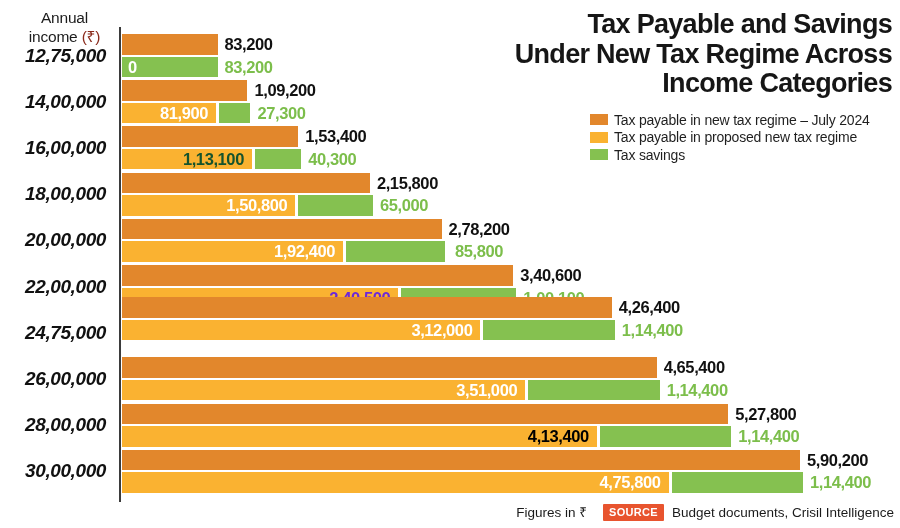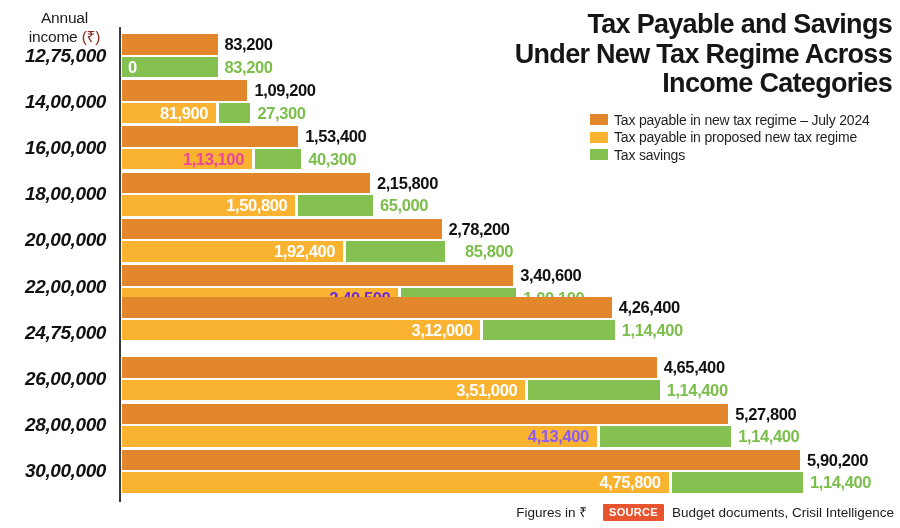--- a/index.html
+++ b/index.html
@@ -106,21 +106,21 @@
           <span class="bar-label" style="top: 0px; color: rgb(255, 255, 255); right: auto; left: 0px; width: 86.0837px; text-align: right;">81,900</span>
           <div class="seg" style="left: 97.0837px; width: 31.3612px; background: rgb(133, 193, 80);"></div>
           <span class="bar-label" style="top: 0px; left: 135.445px; color: rgb(124, 190, 75);">27,300</span>
         </div>
       </div>
       <div class="group" style="top: 92.4px;">
         <div class="bar orange" style="width: 176.22px; background: rgb(226, 135, 44);"></div>
         <span class="bar-label lbl-orange" style="left: 183.22px;">1,53,400</span>
         <div class="bar2" style="width: 100%;">
           <div class="seg" style="left: 0px; width: 129.925px; background: rgb(250, 178, 49);"></div>
-          <span class="bar-label" style="top: 0px; color: #ec4899; right: auto; left: 0px; width: 121.925px; text-align: right; padding-left: 28px;">1,13,100</span>
+          <span class="bar-label" style="top: 0px; color: #14532d; right: auto; left: 0px; width: 121.925px; text-align: right; padding-left: 28px;">1,13,100</span>
           <div class="seg" style="left: 132.925px; width: 46.2952px; background: rgb(133, 193, 80);"></div>
           <span class="bar-label" style="top: 0px; left: 186.22px; color: rgb(124, 190, 75);">40,300</span>
         </div>
       </div>
       <div class="group" style="top: 138.6px;">
         <div class="bar orange" style="width: 247.903px; background: rgb(226, 135, 44);"></div>
         <span class="bar-label lbl-orange" style="left: 254.903px;">2,15,800</span>
         <div class="bar2" style="width: 100%;">
           <div class="seg" style="left: 0px; width: 173.233px; background: rgb(250, 178, 49);"></div>
           <span class="bar-label" style="top: 0px; color: rgb(255, 255, 255); right: auto; left: 0px; width: 165.233px; text-align: right;">1,50,800</span>
@@ -128,21 +128,21 @@
           <span class="bar-label" style="top: 0px; left: 257.903px; color: rgb(124, 190, 75);">65,000</span>
         </div>
       </div>
       <div class="group" style="top: 184.8px;">
         <div class="bar orange" style="width: 319.586px; background: rgb(226, 135, 44);"></div>
         <span class="bar-label lbl-orange" style="left: 326.586px;">2,78,200</span>
         <div class="bar2" style="width: 100%;">
           <div class="seg" style="left: 0px; width: 221.022px; background: rgb(250, 178, 49);"></div>
           <span class="bar-label" style="top: 0px; color: rgb(255, 255, 255); right: auto; left: 0px; width: 213.022px; text-align: right;">1,92,400</span>
           <div class="seg" style="left: 224.022px; width: 98.5639px; background: rgb(133, 193, 80);"></div>
-          <span class="bar-label" style="top: 0px; left: 343px; color: rgb(124, 190, 75);">85,800</span>
+          <span class="bar-label" style="top: 0px; left: 333px; color: rgb(124, 190, 75);">85,800</span>
         </div>
       </div>
       <div class="group" style="top: 231px;">
         <div class="bar orange" style="width: 391.269px; background: rgb(226, 135, 44);"></div>
         <span class="bar-label lbl-orange" style="left: 398.269px;">3,40,600</span>
         <div class="bar2" style="width: 100%;">
           <div class="seg" style="left: 0px; width: 276.278px; background: rgb(250, 178, 49);"></div>
           <span class="bar-label" style="top: 0px; color: #6d28d9; right: auto; left: 0px; width: 268.278px; text-align: right;">2,40,500</span>
           <div class="seg" style="left: 279.278px; width: 114.991px; background: rgb(133, 193, 80);"></div>
           <span class="bar-label" style="top: 0px; left: 401.269px; color: rgb(124, 190, 75);">1,00,100</span>
@@ -166,21 +166,21 @@
           <span class="bar-label" style="top: 0px; color: rgb(255, 255, 255); right: auto; left: 0px; width: 395.216px; text-align: right;">3,51,000</span>
           <div class="seg" style="left: 406.216px; width: 131.419px; background: rgb(133, 193, 80);"></div>
           <span class="bar-label" style="top: 0px; left: 544.634px; color: rgb(124, 190, 75);">1,14,400</span>
         </div>
       </div>
       <div class="group" style="top: 369.6px;">
         <div class="bar orange" style="width: 606.317px; background: rgb(226, 135, 44);"></div>
         <span class="bar-label lbl-orange" style="left: 613.317px;">5,27,800</span>
         <div class="bar2" style="width: 100%;">
           <div class="seg" style="left: 0px; width: 474.899px; background: rgb(250, 178, 49);"></div>
-          <span class="bar-label" style="top: 0px; color: #8b5cf6; right: auto; left: 0px; width: 466.899px; text-align: right;">4,13,400</span>
+          <span class="bar-label" style="top: 0px; color: #000000; right: auto; left: 0px; width: 466.899px; text-align: right;">4,13,400</span>
           <div class="seg" style="left: 477.899px; width: 131.419px; background: rgb(133, 193, 80);"></div>
           <span class="bar-label" style="top: 0px; left: 616.317px; color: rgb(124, 190, 75);">1,14,400</span>
         </div>
       </div>
       <div class="group" style="top: 415.8px;">
         <div class="bar orange" style="width: 678px; background: rgb(226, 135, 44);"></div>
         <span class="bar-label lbl-orange" style="left: 685px;">5,90,200</span>
         <div class="bar2" style="width: 100%;">
           <div class="seg" style="left: 0px; width: 546.581px; background: rgb(250, 178, 49);"></div>
           <span class="bar-label" style="top: 0px; color: rgb(255, 255, 255); right: auto; left: 0px; width: 538.581px; text-align: right;">4,75,800</span>

